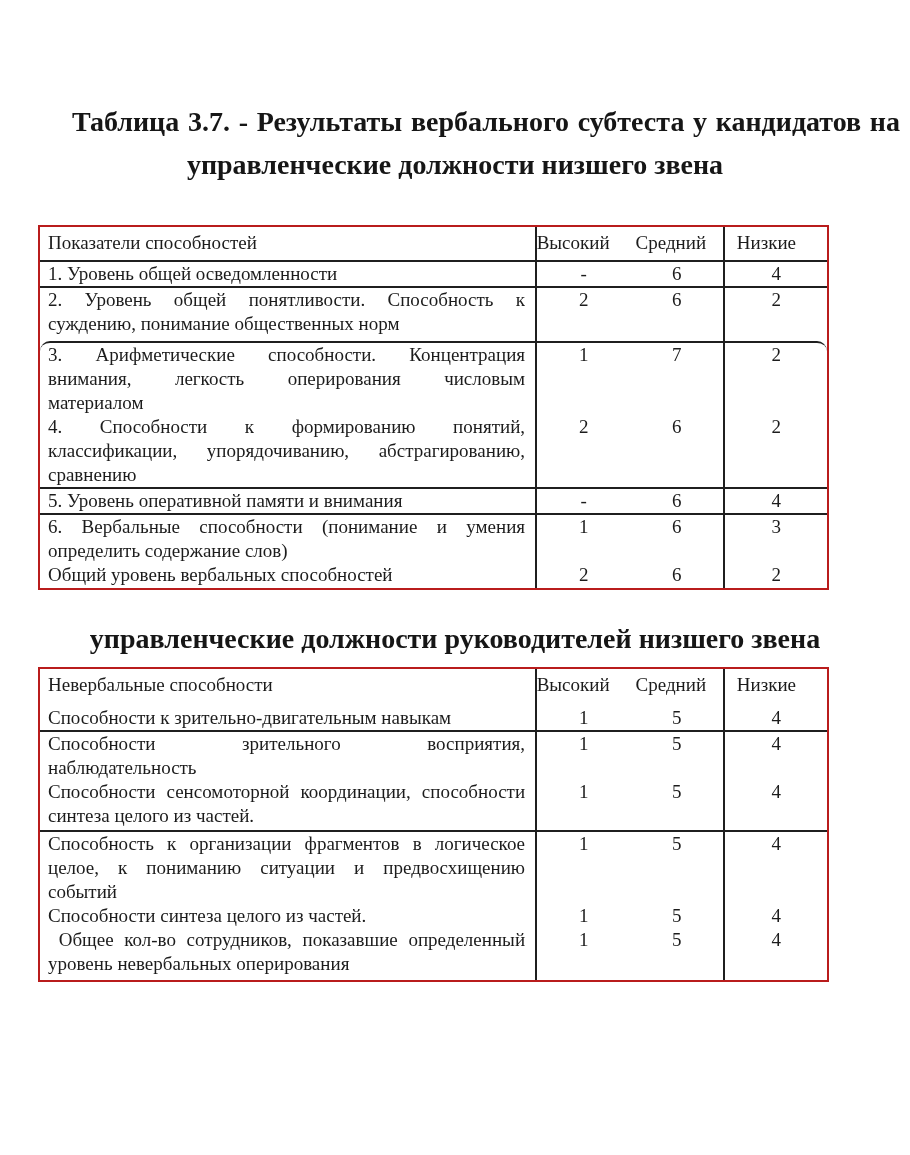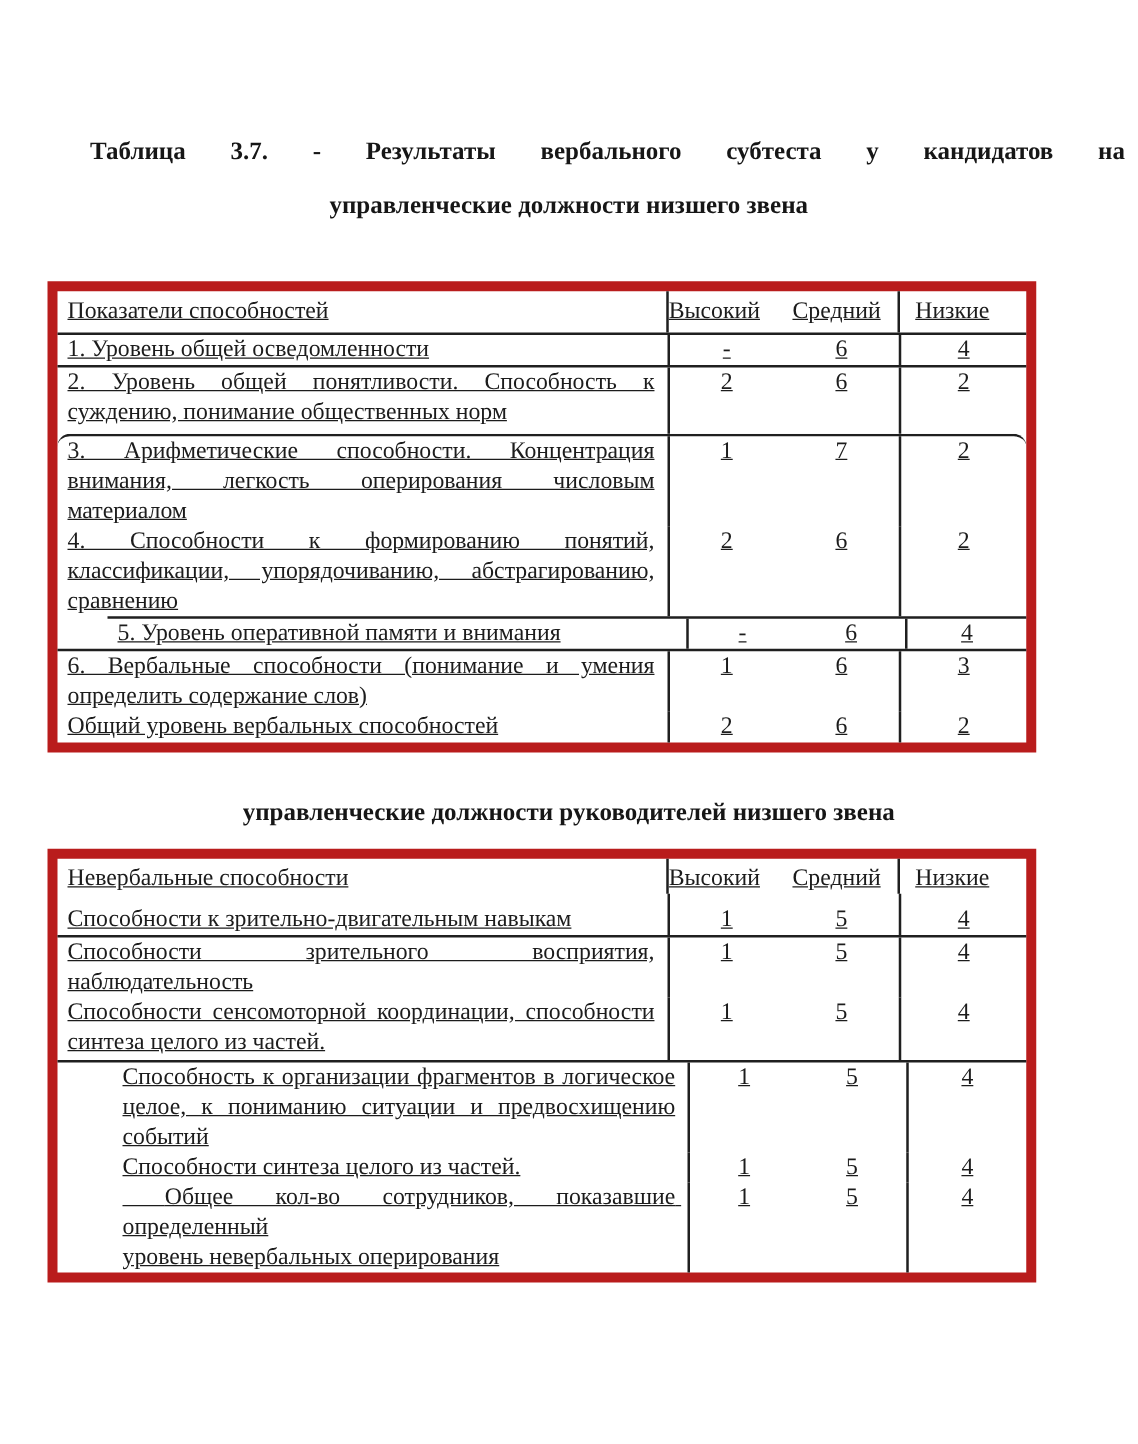--- a/index.html
+++ b/index.html
@@ -8,39 +8,38 @@
     width: 910px;
     height: 1155px;
     background: #ffffff;
     font-family: "Liberation Serif", "DejaVu Serif", serif;
     color: #1c1c1c;
     overflow: hidden;
   }
   
   .caption {
     margin: 0 10px;
-    font-size: 20px;
+    font-size: 28px;
     font-weight: bold;
     line-height: 43px;
     color: #161616;
   }
   .caption .cl1 { text-align: justify; text-align-last: justify; text-indent: 62px; }
   .caption .cl2 { text-align: center; }
   .caption1 { margin-top: 100px; }
   .caption2 { margin-top: 27px; }
   
   .tbl {
     margin-left: 38px;
     width: 791px;
     box-sizing: border-box;
-    border: 8px solid #b91c1c;
+    border: 2px solid #b91c1c;
     font-size: 19px;
     line-height: 24px;
     color: #1c1c1c;
-    text-decoration: underline;
   }
   .tbl1 { margin-top: 39px; }
   .tbl2 { margin-top: 7px; }
   .rg { display: flex; flex-direction: column; }
   .rg + .rg { border-top: 2px solid #1f1f1f; }
   .rg > .entry:last-child { flex: 1 0 auto; }
   .entry { display: flex; align-items: stretch; }
   .e-text {
     width: 525px;
     box-sizing: border-box;
@@ -62,25 +61,25 @@
   .tl { white-space: pre-wrap; }
   .jl { text-align: justify; text-align-last: justify; }
   
   .hdr-mid { padding-left: 0; display: flex; gap: 26px; }
   .hdr-low { text-align: left; padding-left: 12px; }
   
   .t1-h  { min-height: 33px; }
   .t1-r1 { min-height: 24px; }
   .t1-r2 { min-height: 53px; }
   .t1-r3 { min-height: 143px; border-radius: 10px; }
-  .t1-r4 { min-height: 24px; margin-left: 40px; }
+  .t1-r4 { min-height: 24px; }
   .t1-r5 { min-height: 73px; }
   .t2-r1 { min-height: 61px; }
   .t2-r2 { min-height: 98px; }
-  .t2-r3 { min-height: 148px; padding-left: 44px; }
+  .t2-r3 { min-height: 148px; }
   .spacer-row { height: 9px; }
   .pad-top { padding-top: 4px; }
 </style>
 </head>
 <body>
 
 <div class="page">
 
   <div class="caption caption1">
     <div class="cl1">Таблица 3.7. - Результаты вербального субтеста у кандидатов на</div>

